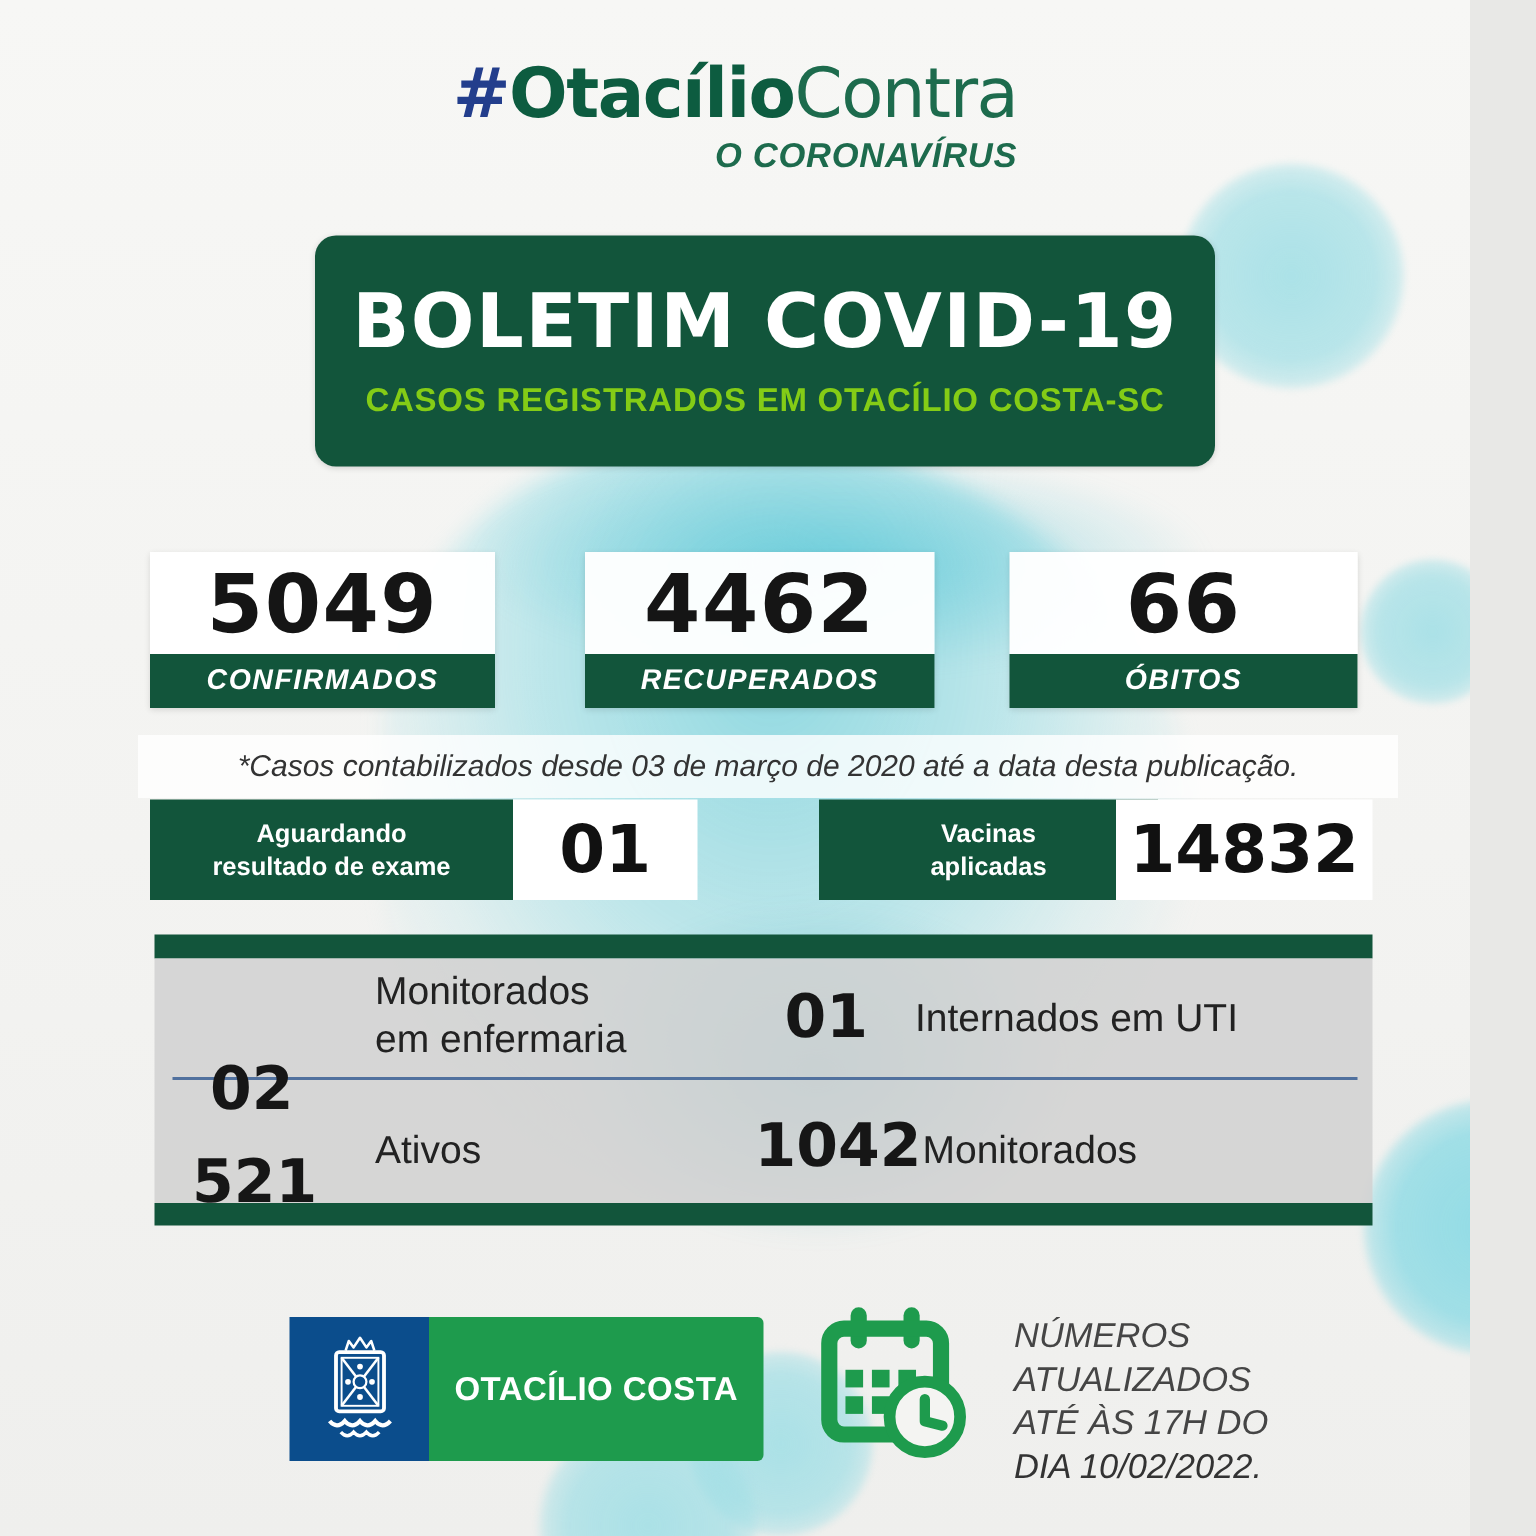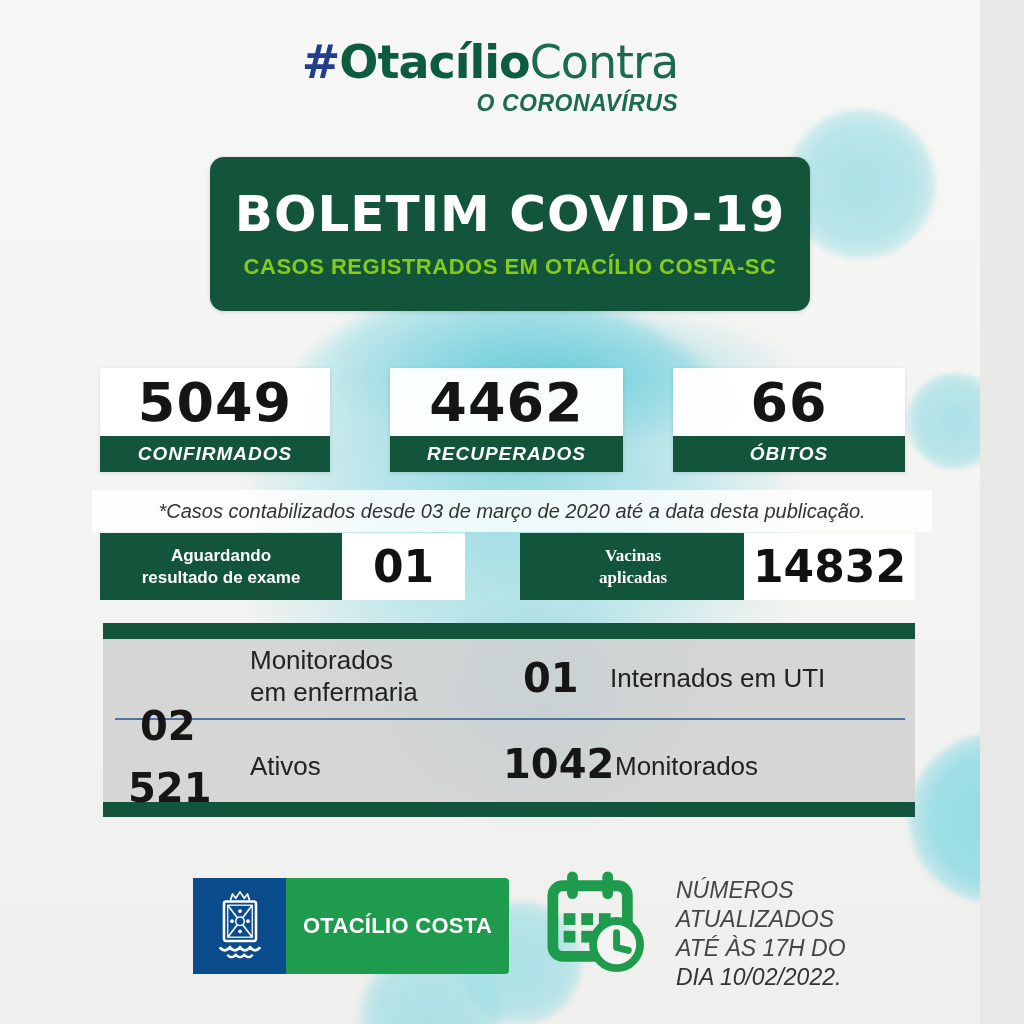--- a/index.html
+++ b/index.html
@@ -74,21 +74,21 @@
     display:flex;flex-direction:column;align-items:center;justify-content:center;
     color:#fff;font-weight:bold;font-size:17px;line-height:1.25;text-align:center;
   }
   .bar-value{
     position:absolute;top:533px;height:67px;background:#fff;z-index:3;
     display:flex;align-items:center;justify-content:center;
     font-family:"DejaVu Sans",sans-serif;font-weight:bold;font-size:44px;color:#111;
   }
   .pend-label{left:100px;width:242px;}
   .pend-value{left:342px;width:123px;}
-  .vac-label{left:520px;width:226px;font-family:Liberation Serif, serif;}
+  .vac-label{left:546px;width:226px;}
   .vac-value{left:744px;width:171px;}
   
   .panel{position:absolute;left:103px;top:623px;width:812px;height:194px;z-index:3;}
   .panel-strip-top{position:absolute;top:0;left:0;right:0;height:16px;background:#12553b;}
   .panel-body{position:absolute;top:16px;left:0;right:0;bottom:15px;background:rgba(209,209,209,.88);}
   .panel-strip-bottom{position:absolute;bottom:0;left:0;right:0;height:15px;background:#12553b;}
   .panel-divider{position:absolute;left:12px;right:10px;top:95px;height:2px;background:#51719e;}
   .pv{position:absolute;font-family:"DejaVu Sans",sans-serif;font-weight:bold;font-size:40px;color:#161616;}
   .pl{position:absolute;font-size:26px;color:#222;line-height:1.22;}
   .r1v1{left:37px;top:32px;margin-top:48px;}

